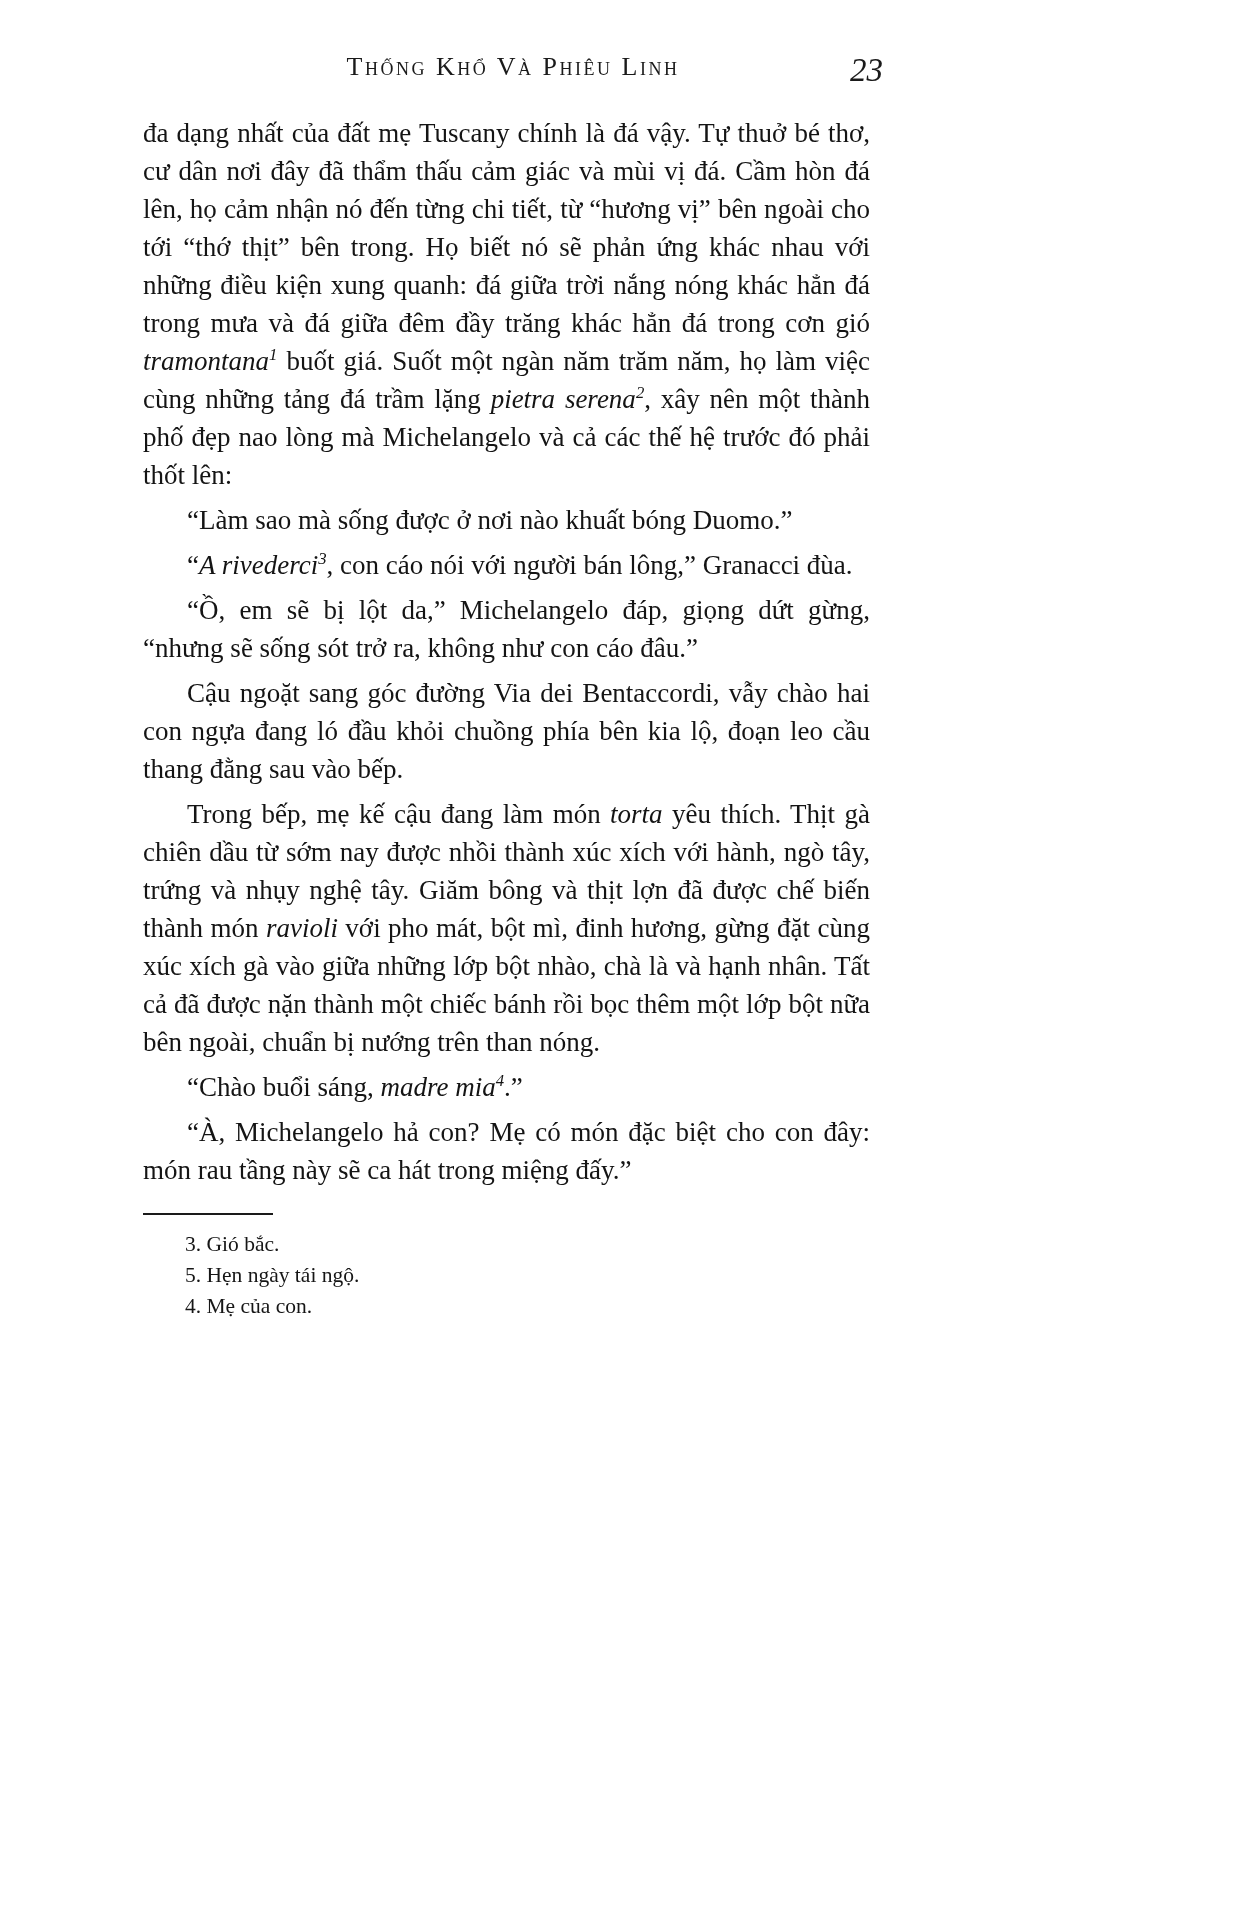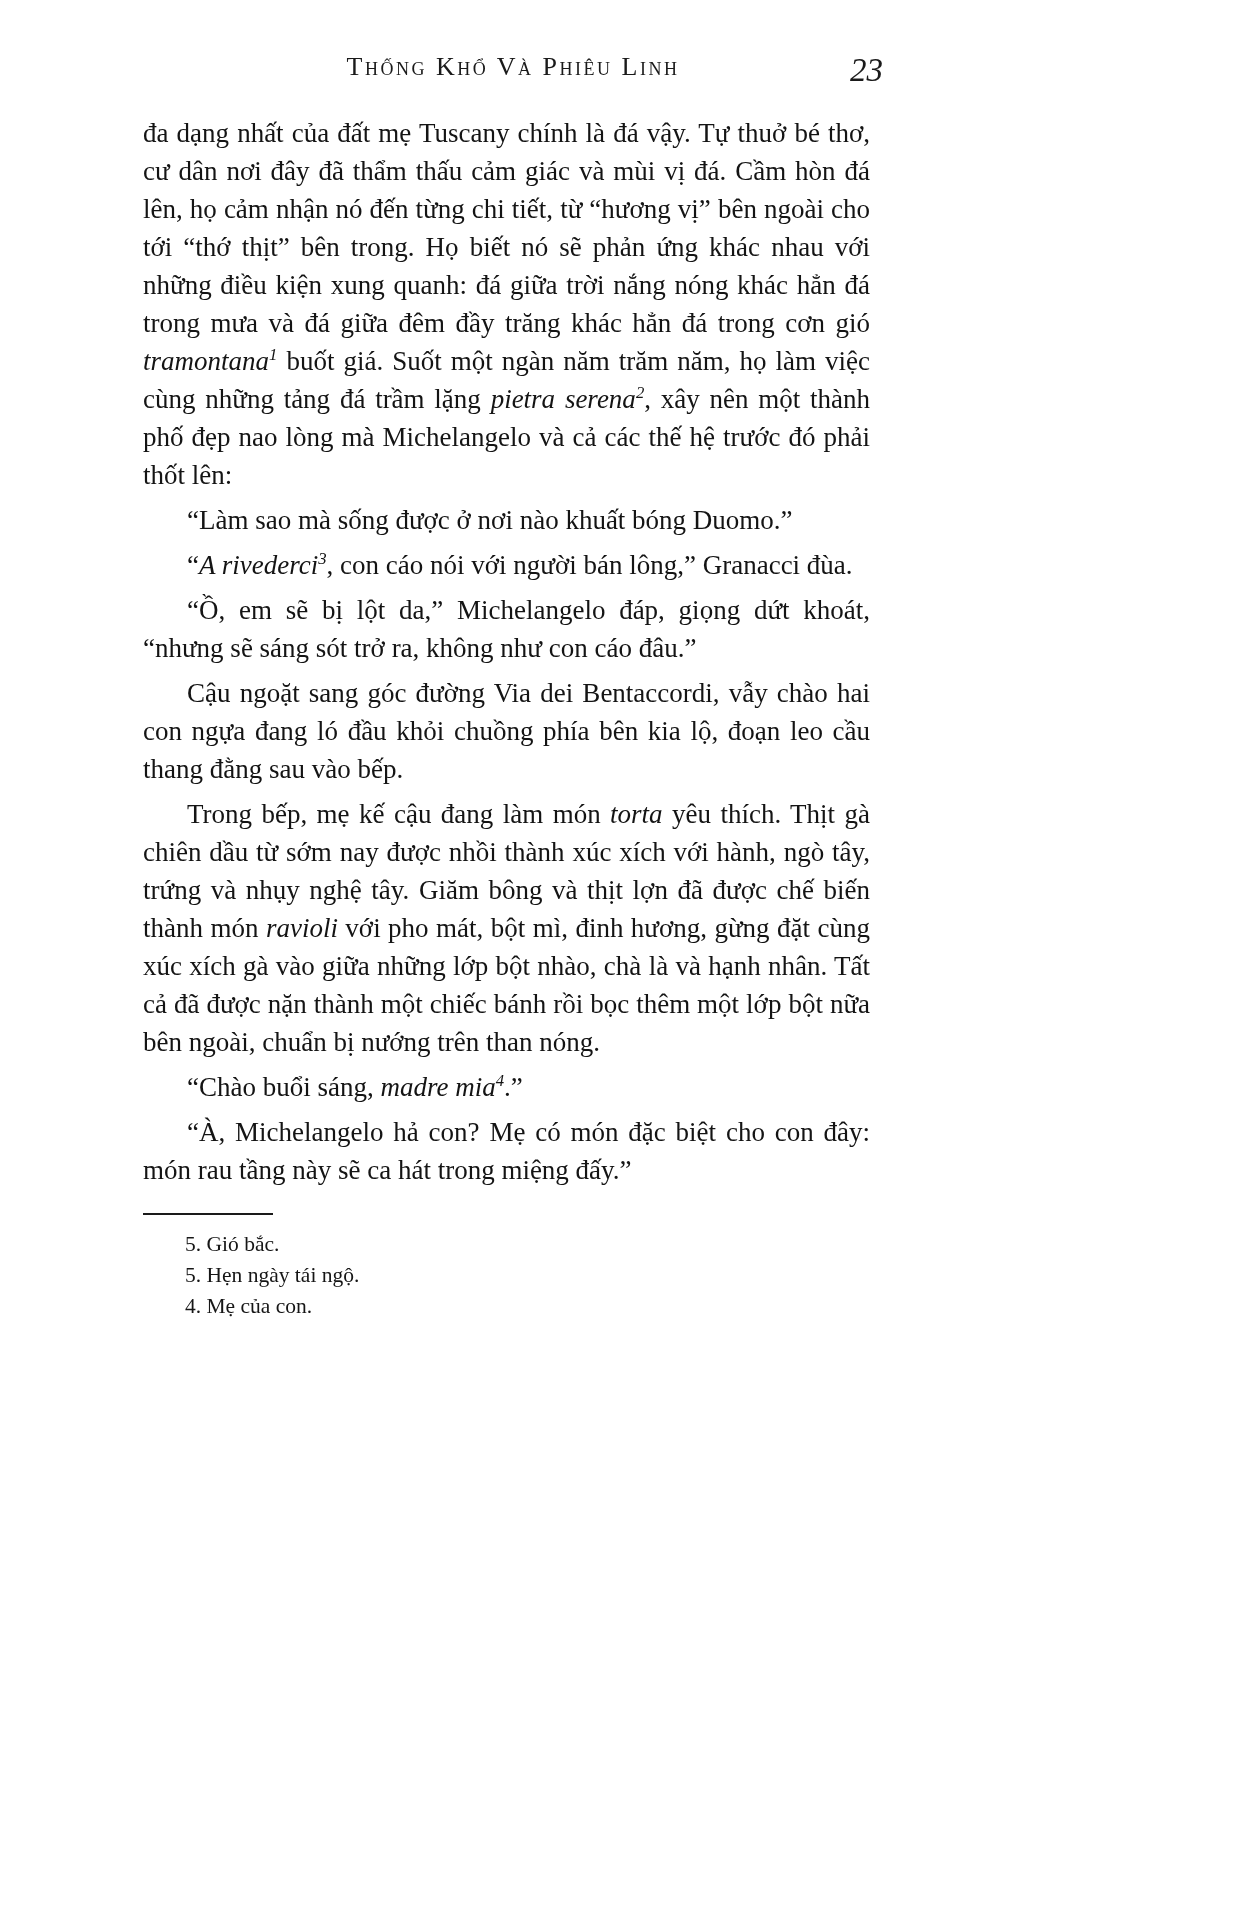--- a/index.html
+++ b/index.html
@@ -88,30 +88,30 @@
 
     <div class="running-head">
       <span class="head-title">Thống Khổ Và Phiêu Linh</span>
       <span class="page-number">23</span>
     </div>
 
     <div class="body-text" id="body-text">
         <p class="para"><span>đa dạng nhất của đất mẹ Tuscany chính là đá vậy. Tự thuở bé thơ, cư dân nơi đây đã thẩm thấu cảm giác và mùi vị đá. Cầm hòn đá lên, họ cảm nhận nó đến từng chi tiết, từ “hương vị” bên ngoài cho tới “thớ thịt” bên trong. Họ biết nó sẽ phản ứng khác nhau với những điều kiện xung quanh: đá giữa trời nắng nóng khác hẳn đá trong mưa và đá giữa đêm đầy trăng khác hẳn đá trong cơn gió </span><i>tramontana</i><sup>1</sup><span> buốt giá. Suốt một ngàn năm trăm năm, họ làm việc cùng những tảng đá trầm lặng </span><i>pietra serena</i><sup>2</sup><span>, xây nên một thành phố đẹp nao lòng mà Michelangelo và cả các thế hệ trước đó phải thốt lên:</span></p>
         <p class="para indent"><span>“Làm sao mà sống được ở nơi nào khuất bóng Duomo.”</span></p>
         <p class="para indent"><span>“</span><i>A rivederci</i><sup>3</sup><span>, con cáo nói với người bán lông,” Granacci đùa.</span></p>
-        <p class="para indent"><span>“Ồ, em sẽ bị lột da,” Michelangelo đáp, giọng dứt khoát, “nhưng sẽ sáng sót trở ra, không như con cáo đâu.”</span></p>
+        <p class="para indent"><span>“Ồ, em sẽ bị lột da,” Michelangelo đáp, giọng dứt gừng, “nhưng sẽ sống sót trở ra, không như con cáo đâu.”</span></p>
         <p class="para indent"><span>Cậu ngoặt sang góc đường Via dei Bentaccordi, vẫy chào hai con ngựa đang ló đầu khỏi chuồng phía bên kia lộ, đoạn leo cầu thang đằng sau vào bếp.</span></p>
         <p class="para indent"><span>Trong bếp, mẹ kế cậu đang làm món </span><i>torta</i><span> yêu thích. Thịt gà chiên dầu từ sớm nay được nhồi thành xúc xích với hành, ngò tây, trứng và nhụy nghệ tây. Giăm bông và thịt lợn đã được chế biến thành món </span><i>ravioli</i><span> với pho mát, bột mì, đinh hương, gừng đặt cùng xúc xích gà vào giữa những lớp bột nhào, chà là và hạnh nhân. Tất cả đã được nặn thành một chiếc bánh rồi bọc thêm một lớp bột nữa bên ngoài, chuẩn bị nướng trên than nóng.</span></p>
         <p class="para indent"><span>“Chào buổi sáng, </span><i>madre mia</i><sup>4</sup><span>.”</span></p>
         <p class="para indent"><span>“À, Michelangelo hả con? Mẹ có món đặc biệt cho con đây: món rau tầng này sẽ ca hát trong miệng đấy.”</span></p>
       </div>
 
     <div class="footnotes">
       <div class="footnote-rule"></div>
       <div id="footnotes-list">
-          <div class="footnote-item">5. Gió bắc.</div>
+          <div class="footnote-item">3. Gió bắc.</div>
           <div class="footnote-item">5. Hẹn ngày tái ngộ.</div>
           <div class="footnote-item">4. Mẹ của con.</div>
         </div>
     </div>
 
   </div>
 </div>
 
 </body></html>

